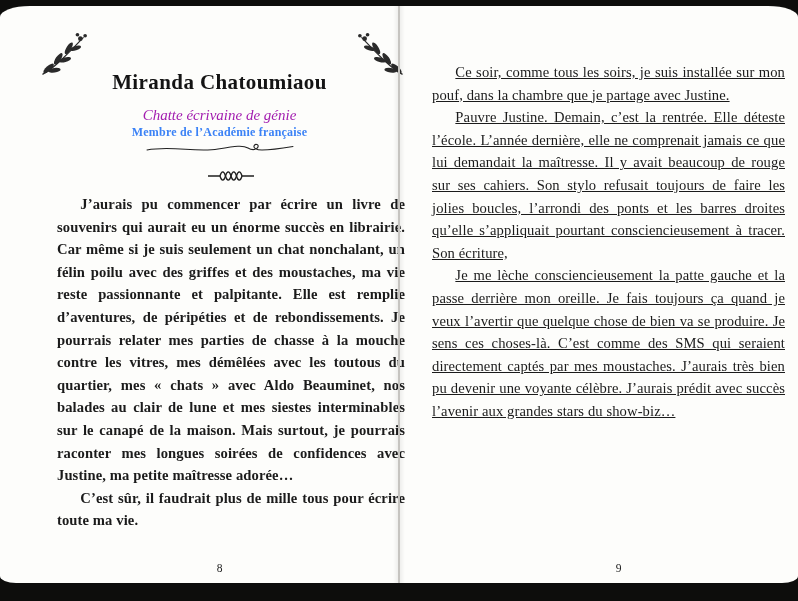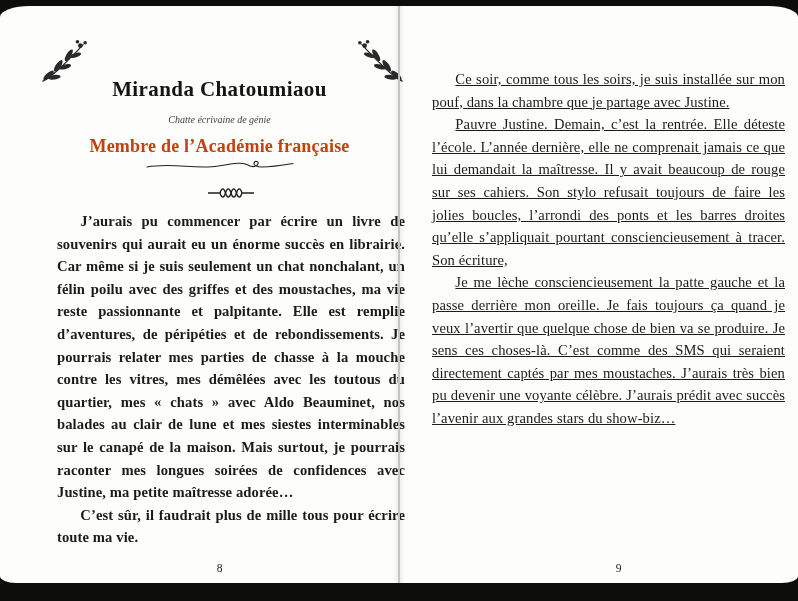--- a/index.html
+++ b/index.html
@@ -20,21 +20,21 @@
     top: 6px;
     left: 0;
     right: 0;
     bottom: 18px;
     background: #fdfdfb;
     border-radius: 30px 30px 16px 16px / 11px 11px 7px 7px;
     overflow: hidden;
   }
   .page {
     position: absolute;
-    top: 7px;
+    top: 0;
     bottom: 0;
     width: 439px;
   }
   .page-left  { left: 0; }
   .page-right { left: 399px; text-decoration: underline; }
   .gutter {
     position: absolute;
     top: 0;
     bottom: 0;
     left: 393px;
@@ -51,29 +51,29 @@
   .chapter-title {
     margin: 0;
     font-size: 21px;
     font-weight: bold;
     letter-spacing: 0.4px;
     color: #141414;
   }
   .chapter-subtitle {
     margin-top: 12px;
     font-style: italic;
-    font-size: 10px;
-    color: #404040;
+    font-size: 15px;
+    color: #a21caf;
   }
   .chapter-affiliation {
-    margin-top: 11px;
+    margin-top: 1px;
     font-weight: bold;
-    font-size: 18px;
+    font-size: 12px;
     letter-spacing: 0.2px;
-    color: #c2410c;
+    color: #3b82f6;
   }
   .flourish { margin-top: 2px; line-height: 0; }
   .divider  { margin: 13px 0 10px 0; line-height: 0; text-align: center; }
   .branch {
     position: absolute;
     top: 24px;
     line-height: 0;
   }
   .branch-left  { left: 38px; }
   .branch-right { right: 32px; transform: scaleX(-1); }

